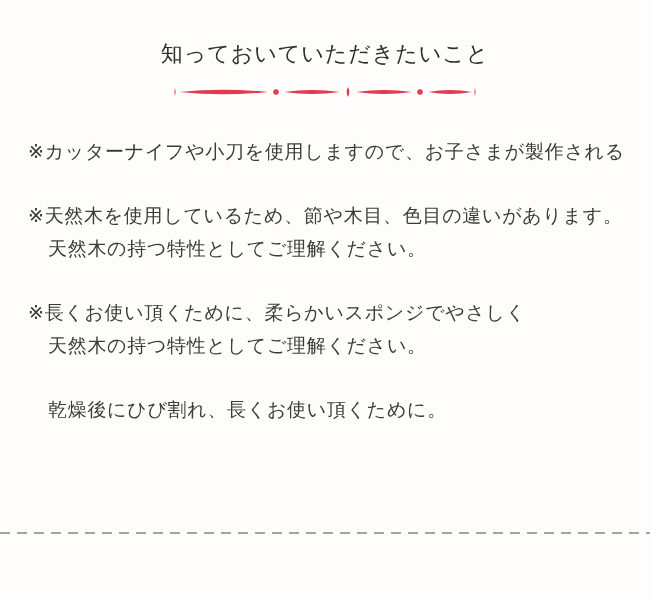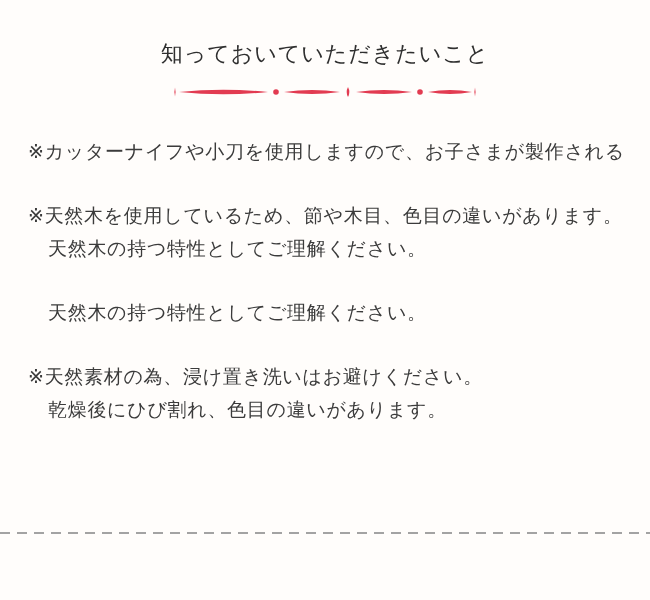--- a/index.html
+++ b/index.html
@@ -84,25 +84,25 @@
     <div class="note">
       <div class="note-line first"><span class="note-marker">※</span><span>カッターナイフや小刀を使用しますので、お子さまが製作される</span></div>
     </div>
 
     <div class="note">
       <div class="note-line first"><span class="note-marker">※</span><span>天然木を使用しているため、節や木目、色目の違いがあります。</span></div>
       <div class="note-line cont">天然木の持つ特性としてご理解ください。</div>
     </div>
 
     <div class="note">
+      <div class="note-line first"><span class="note-marker">※</span><span>長くお使い頂くために、柔らかいスポンジでやさしく</span></div>
       <div class="note-line cont">天然木の持つ特性としてご理解ください。</div>
     </div>
 
     <div class="note">
-      <div class="note-line first"><span class="note-marker">※</span><span>天然素材の為、浸け置き洗いはお避けください。</span></div>
-      <div class="note-line cont">乾燥後にひび割れ、色目の違いがあります。</div>
+      <div class="note-line cont">乾燥後にひび割れ、長くお使い頂くために。</div>
     </div>
 
   </div>
 
   <div class="dashed-separator"></div>
 
 </div>
 
 </body></html>

